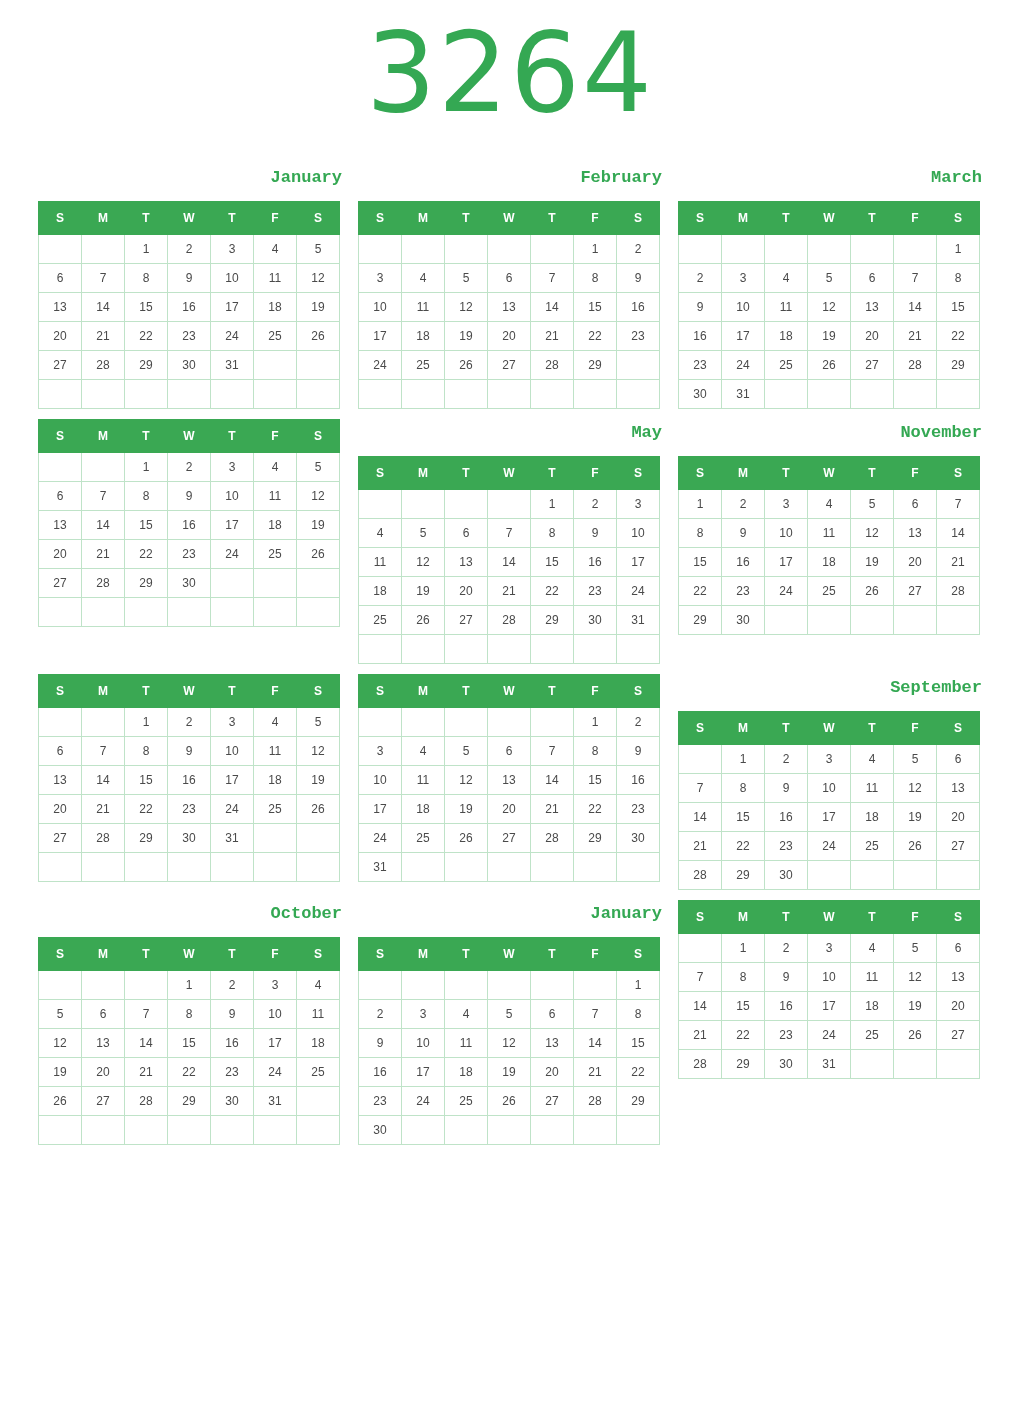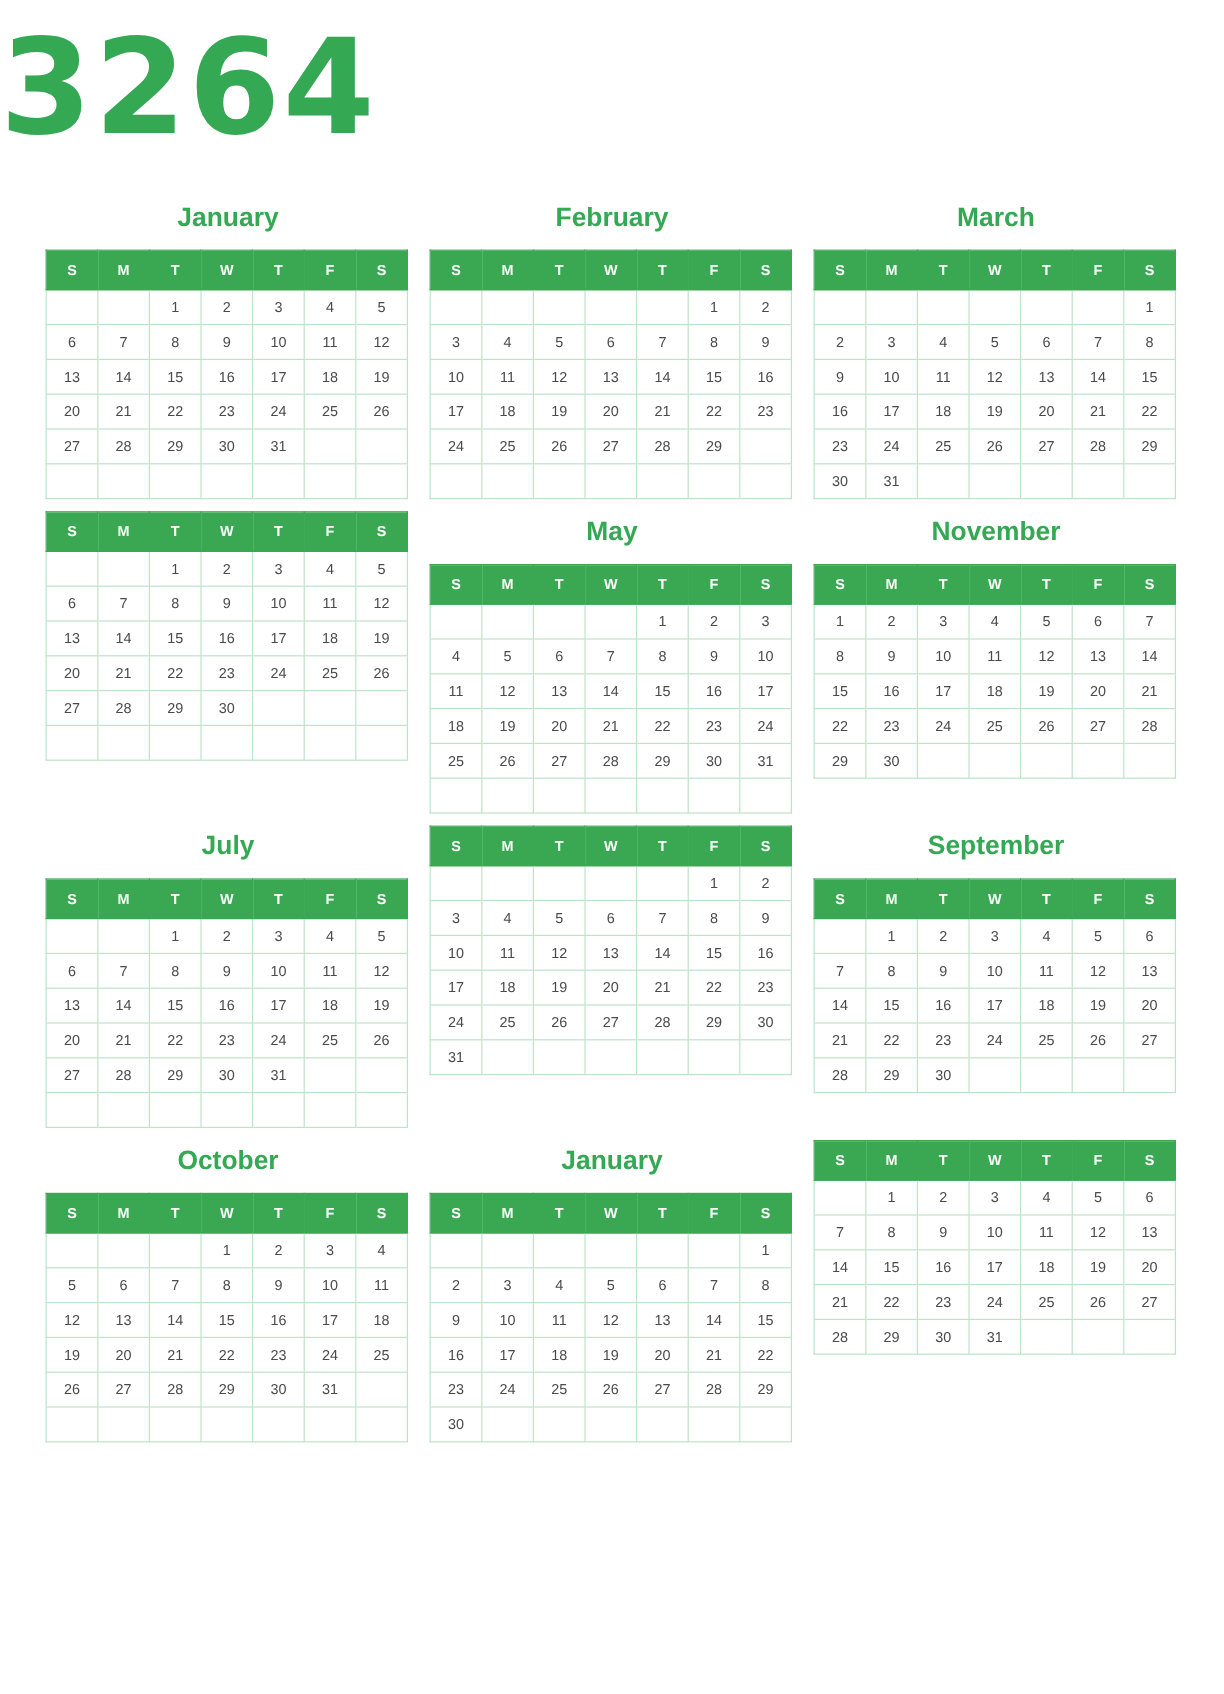--- a/index.html
+++ b/index.html
@@ -15,22 +15,23 @@
     position: relative;
     overflow: hidden;
   }
   .page {
     width: 1020px;
     height: 1412px;
     box-sizing: border-box;
     padding: 0;
   }
   .year-title {
+    text-align: center;
     font-size: 110px;
-    font-weight: bold;
+    font-weight: normal;
     color: #34a853;
     line-height: 1;
     padding-top: 18px;
     letter-spacing: 2px;
     font-family: "DejaVu Sans", sans-serif;
   }
   .months-grid {
     margin-top: 36px;
     display: grid;
     grid-template-columns: repeat(3, 320px);
@@ -38,26 +39,27 @@
     column-gap: 0px;
     row-gap: 0px;
   }
   .month {
     width: 320px;
     box-sizing: border-box;
     padding: 0 8px;
     margin-bottom: 10px;
   }
   .month-name {
-    text-align: center;
+    text-align: right;
     color: #34a853;
     font-weight: bold;
-    font-size: 22px;
+    font-size: 17px;
     margin-bottom: 14px;
     margin-top: 4px;
+    font-family: Liberation Mono, monospace;
   }
   table.cal {
     border-collapse: collapse;
     width: 302px;
     table-layout: fixed;
   }
   table.cal th {
     background: #3aa853;
     color: #ffffff;
     font-size: 12px;
@@ -502,21 +504,20 @@
               <td class="empty"></td>
               <td class="empty"></td>
               <td class="empty"></td>
               <td class="empty"></td>
               <td class="empty"></td>
             </tr>
           </tbody>
         </table>
       </div>
       <div class="month">
-        <div class="month-name">July</div>
         <table class="cal">
           <thead>
             <tr>
               <th>S</th>
               <th>M</th>
               <th>T</th>
               <th>W</th>
               <th>T</th>
               <th>F</th>
               <th>S</th>

